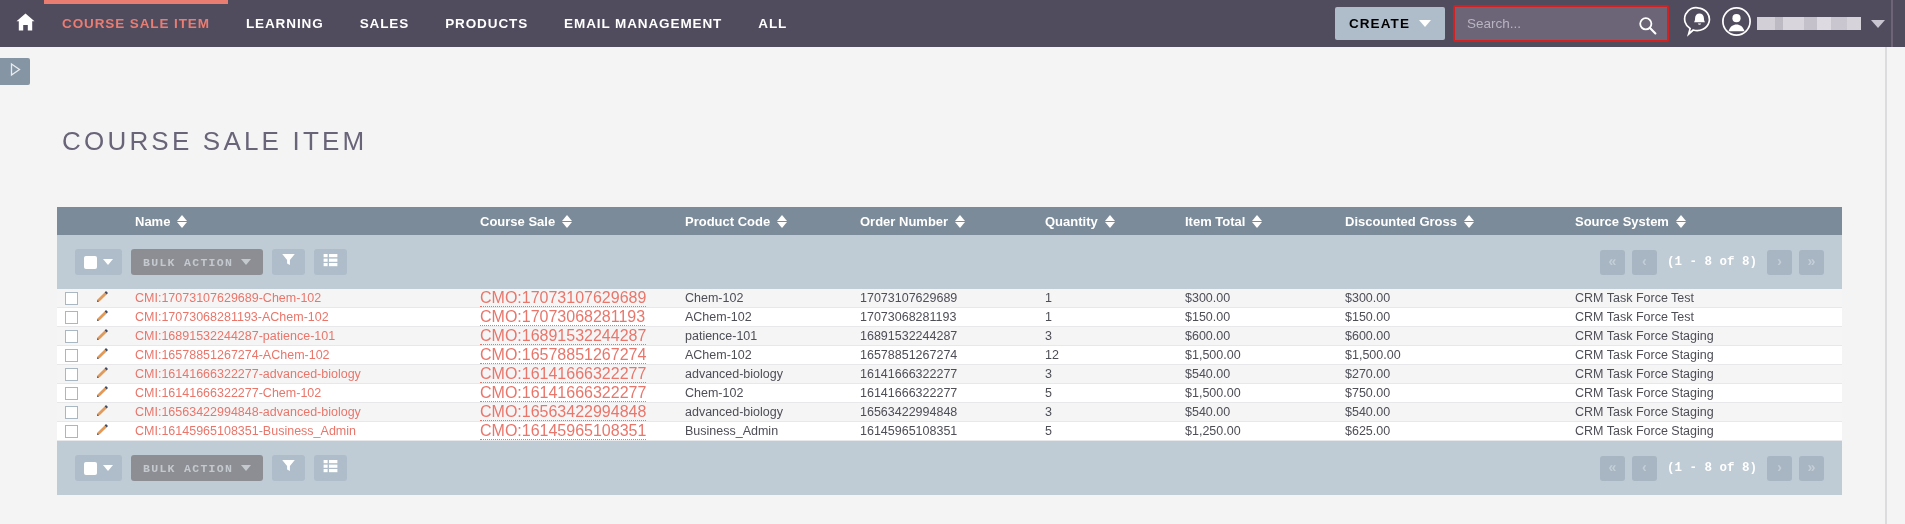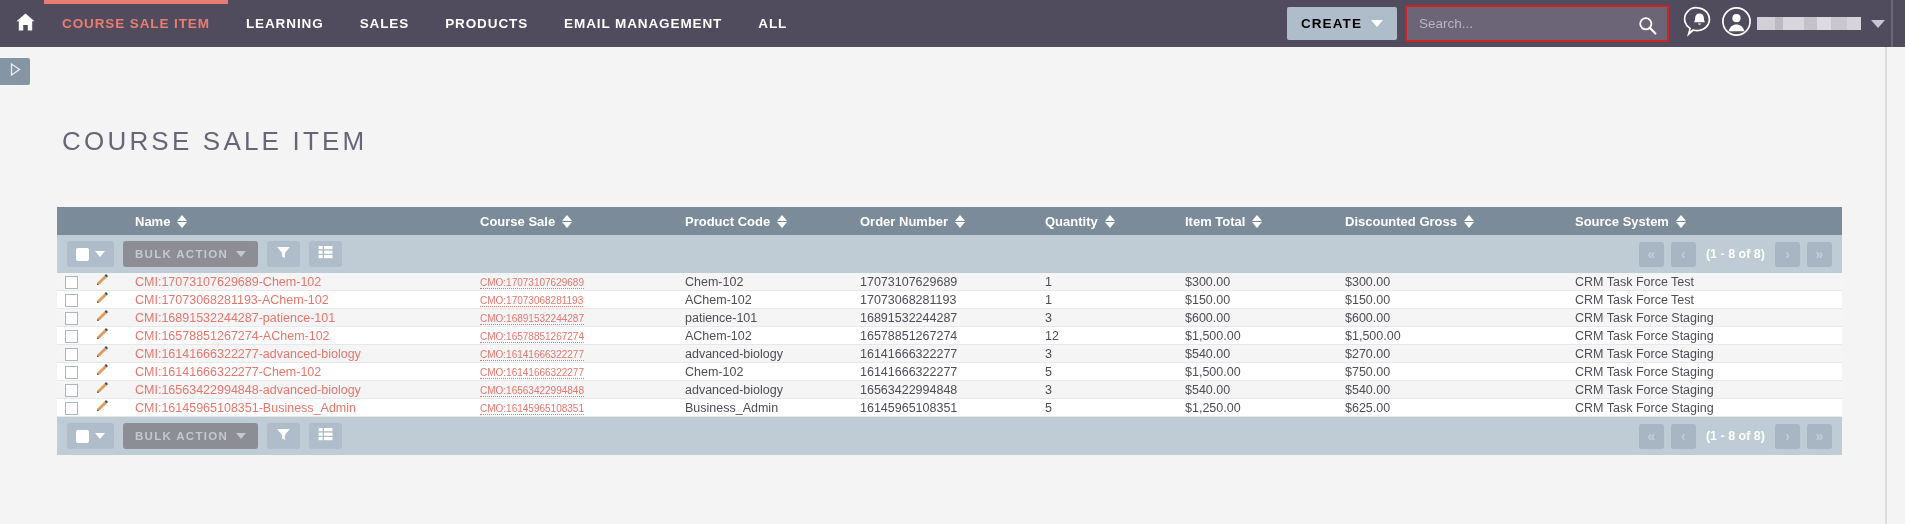--- a/index.html
+++ b/index.html
@@ -64,21 +64,21 @@
   }
   .caret-down {
     width: 0; height: 0;
     border-left: 6px solid transparent;
     border-right: 6px solid transparent;
     border-top: 7px solid #ffffff;
   }
   .search-wrap {
     position: relative;
     margin-left: 8px;
-    width: 264px; height: 37px;
+    width: 216px; height: 37px;
     background: #6b6577;
     border: 2px solid #d32020;
     border-radius: 2px;
     display: flex; align-items: center;
     cursor: text;
   }
   .search-input {
     background: transparent; border: 0; outline: none;
     color: #ffffff;
     font-family: "Liberation Sans", sans-serif;
@@ -168,21 +168,22 @@
     width: 0; height: 0;
     border-left: 5px solid transparent;
     border-right: 5px solid transparent;
     border-top: 6px solid #ffffff;
   }
 
   
   .toolbar-row td {
     background: #bfcbd5;
     height: 38px;
-    padding: 0;
+    padding: 8px;
+    font-family: Liberation Mono, monospace;
   }
   .toolbar {
     display: flex; align-items: center;
     height: 38px;
     padding: 0 10px;
     gap: 9px;
   }
   .tb-btn {
     height: 26px;
     background: #aebdc9;
@@ -267,21 +268,21 @@
   td.c-edit { padding: 0; }
   .pencil { display:inline-block; vertical-align: middle; cursor: pointer; }
   a.name-link {
     color: #e8766b;
     text-decoration: none;
     font-size: 12.5px;
     cursor: pointer;
   }
   a.cs-link {
     color: #e8766b;
-    font-size: 10px;
+    font-size: 16px;
     text-decoration: none;
     border-bottom: 1px dotted #e8766b;
     cursor: pointer;
   }
 
   .scroll-divider {
     position: absolute;
     right: 18px; top: 0; bottom: 0;
     width: 2px; background: #dcdcde;
   }

